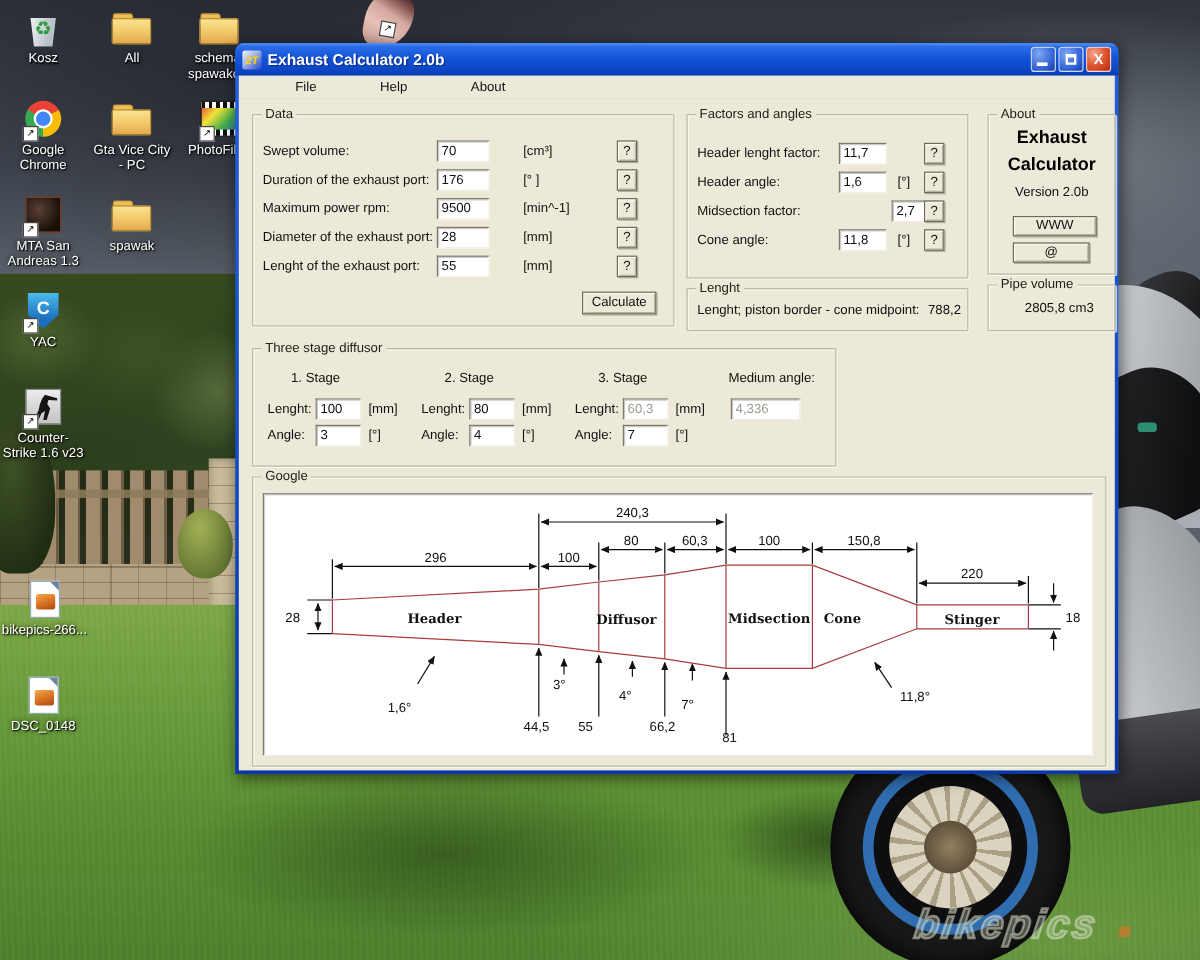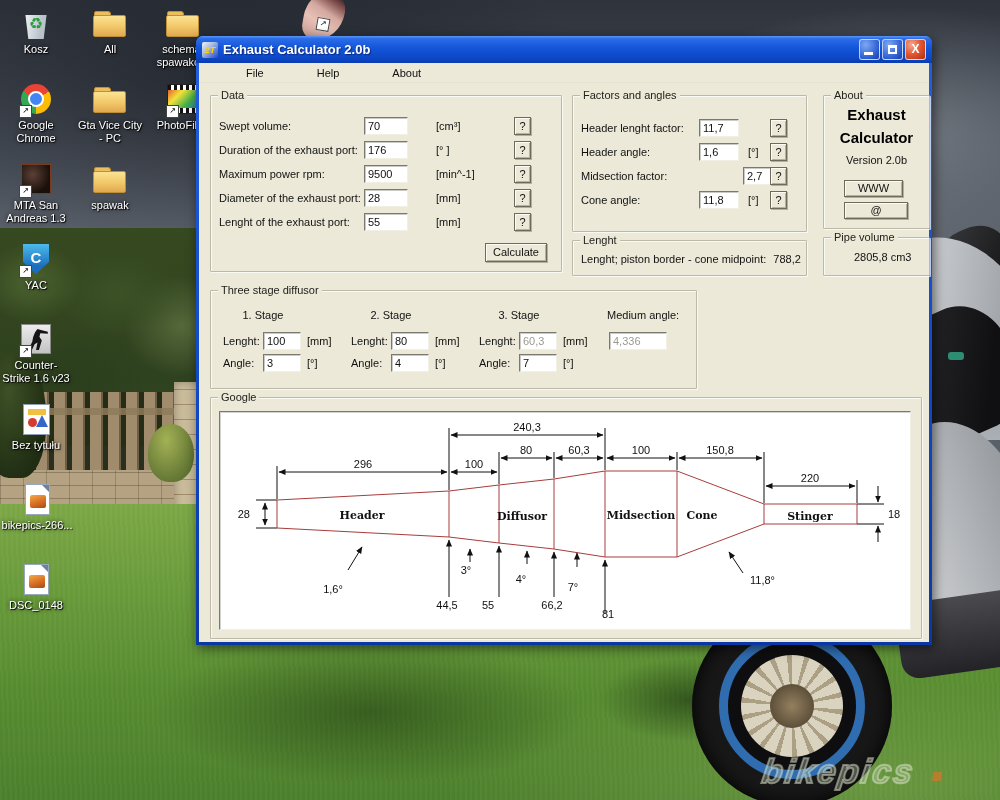--- a/index.html
+++ b/index.html
@@ -254,30 +254,20 @@
   </div>
   <div class="dicon" style="left:2px;top:324px;">
     <div class="ic">
       <div class="ic-cs" style="position:absolute;left:2px;top:0;">
         <div class="cs-man"></div>
       </div>
       <span class="badge" style="left:0;top:21px;">↗</span>
     </div>
     <div class="lbl">Counter-Strike 1.6 v23</div>
   </div>
-  <div class="dicon" style="left:2px;top:404px;">
-    <div class="ic">
-      <div class="ic-paint" style="position:absolute;left:4px;top:0;">
-        <div class="paint-b"></div>
-        <div class="paint-c"></div>
-        <div class="paint-t"></div>
-      </div>
-    </div>
-    <div class="lbl">Bez tytułu</div>
-  </div>
   <div class="dicon" style="left:0px;top:484px;width:74px;">
     <div class="ic">
       <div class="ic-imgfile" style="position:absolute;left:5px;top:0;">
         <div class="img-blob"></div>
       </div>
     </div>
     <div class="lbl">bikepics-266...</div>
   </div>
   <div class="dicon" style="left:2px;top:564px;">
     <div class="ic">
@@ -376,21 +366,21 @@
           <div class="push" style="left:197px;top:47px;width:17px;height:18px;line-height:16px;">?</div>
           <div class="push" style="left:197px;top:71px;width:17px;height:18px;line-height:16px;">?</div>
           <div class="push" style="left:197px;top:95px;width:17px;height:18px;line-height:16px;">?</div>
         </div>
 
         <div class="grp" style="left:624px;top:13px;width:105px;height:132px;">
           <div class="legend">About</div>
           <div class="about-big" style="top:10px;">Exhaust</div>
           <div class="about-big" style="top:33px;">Calculator</div>
           <div class="about-ver" style="top:58px;">Version 2.0b</div>
-          <div class="push" style="left:20px;top:84px;width:59px;height:17px;line-height:15px;">WWW</div>
+          <div class="push" style="left:20px;top:84px;width:70px;height:17px;line-height:15px;">WWW</div>
           <div class="push" style="left:20px;top:106px;width:64px;height:17px;line-height:15px;">@</div>
         </div>
 
         <div class="grp" style="left:373px;top:158px;width:233px;height:34px;">
           <div class="legend">Lenght</div>
           <div class="slabel" style="left:8px;top:12px;">
             <span>Lenght; piston border - cone midpoint:</span>
             <span style="margin-left:4px;">788,2</span>
           </div>
         </div>

